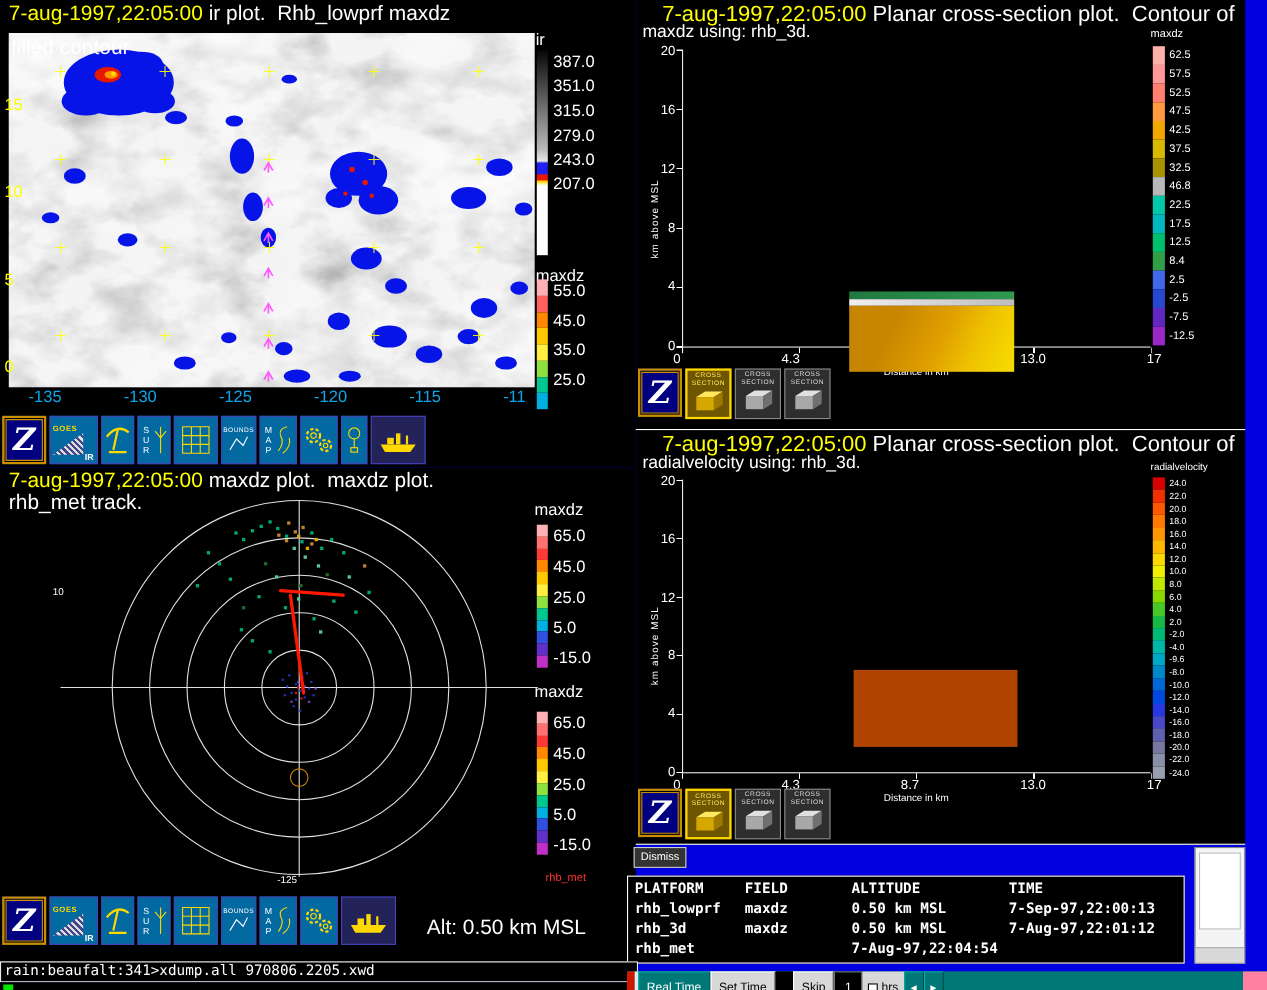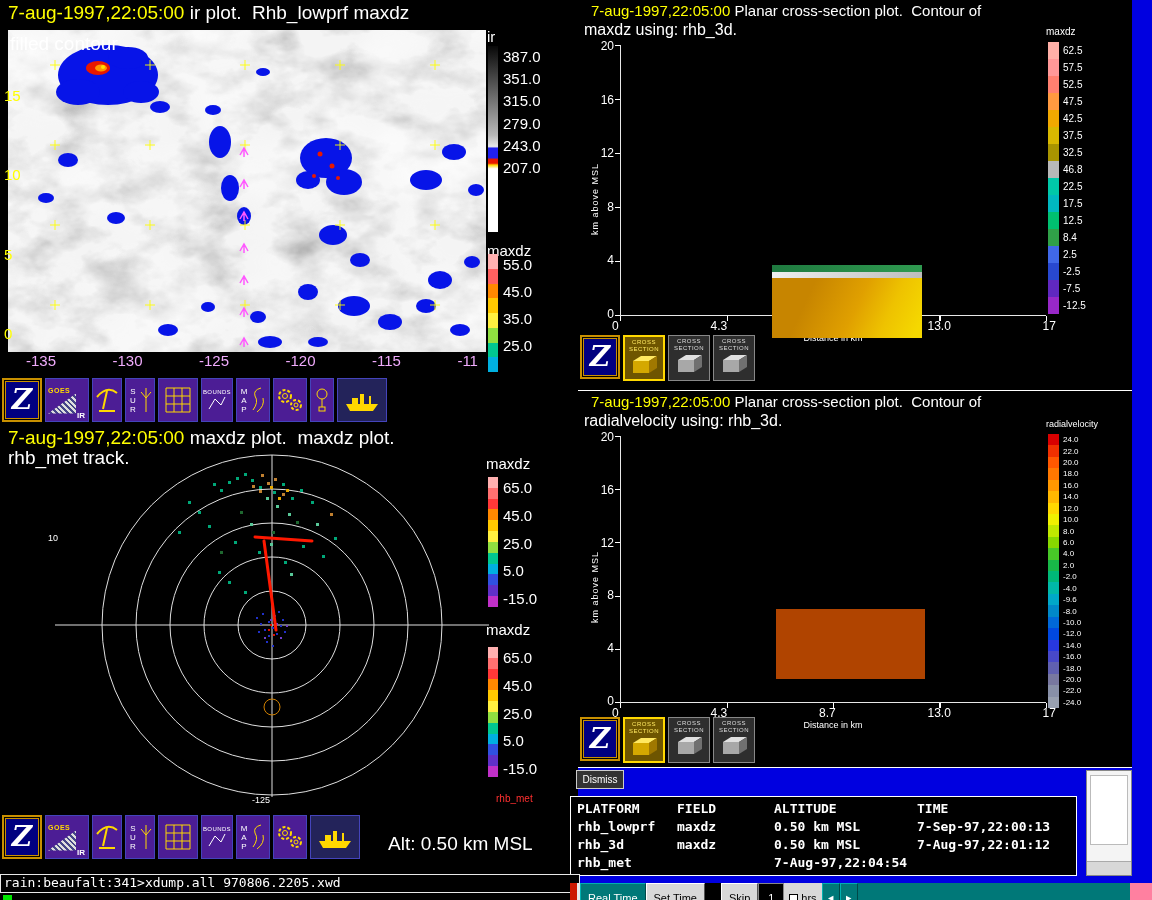--- a/index.html
+++ b/index.html
@@ -4,39 +4,39 @@
 <style>
 *{margin:0;padding:0;box-sizing:border-box}
 html,body{width:1152px;height:900px;overflow:hidden;background:#0000e0;font-family:"Liberation Sans",sans-serif}
 #root{position:absolute;left:0;top:0;width:1152px;height:900px}
 .quad{position:absolute;background:#000;overflow:hidden}
 #tl{left:0;top:0;width:578px;height:425px}
 #bl{left:0;top:425px;width:578px;height:450px;border-bottom:1px solid #fff}
 #tr{left:578px;top:0;width:554px;height:390px}
 #br{left:578px;top:390px;width:554px;height:378px;border-top:1px solid #fff;border-bottom:1px solid #fff}
 .titlerow{position:absolute;left:8px;top:2px;font-size:19px;white-space:pre;z-index:4}
-#tr .titlerow,#br .titlerow{left:13px;font-size:15px}
+#tr .titlerow,#br .titlerow{left:24px;font-size:20px}
 .date{color:#ffff00}.twhite{color:#fff}
 .sub{position:absolute;left:10px;top:33px;color:#fff;font-size:19px;z-index:4;white-space:pre}
 #bl .sub{top:22px;left:8px}
 #tr .sub,#br .sub{left:6px;top:21px;font-size:16px}
 
 .ylabels{position:absolute;left:4px;top:87px;height:255px;display:flex;flex-direction:column;justify-content:space-between;color:#ffff00;font-size:15px;z-index:3}
-.xlabels{position:absolute;left:26px;top:352px;width:452px;display:flex;justify-content:space-between;color:#f0abfc;font-size:15px;z-index:3}
+.xlabels{position:absolute;left:26px;top:352px;width:452px;display:flex;justify-content:space-between;color:#0ea5e9;font-size:15px;z-index:3}
 
 .barlabel{position:absolute;color:#fff;font-size:15px;white-space:nowrap}
 .cbar{position:absolute;display:flex;flex-direction:column}
 .cbar .seg{flex:1}
 .cticks{position:absolute;display:flex;flex-direction:column;justify-content:space-between;color:#fff;font-size:15px}
 .rticks{position:absolute;display:flex;flex-direction:column;color:#fff}
 .rticks .tick{flex:1;display:flex;align-items:center}
 #irbar{position:absolute;left:488px;top:46px;width:10px;height:186px;background:linear-gradient(to bottom,#080808 0%,#b8b8b8 48%,#e8e8e8 54%,#2020f0 55%,#2020f0 60%,#e81800 61%,#e81800 63%,#ffd800 64%,#ffffff 66%,#ffffff 100%)}
 
 .toolbar{position:absolute;display:flex;align-items:flex-start;gap:3px;z-index:5}
-.tbtn{height:44px;background:#4c1d95;border:1px solid #4444bb;display:flex;flex-direction:row;align-items:center;justify-content:center;color:#ffd800;position:relative}
+.tbtn{height:44px;background:#0369a1;border:1px solid #4444bb;display:flex;flex-direction:row;align-items:center;justify-content:center;color:#ffd800;position:relative}
 .zbtn{width:40px;background:#000080;border:2px solid #c89000;box-shadow:inset 0 0 0 1px #000,inset 0 0 0 2px #c89000}
 .zglyph{font-family:"DejaVu Serif",serif;font-style:italic;font-weight:bold;font-size:28px;color:#fff;line-height:40px}
 .goesbtn{width:44px;flex-direction:column;align-items:flex-start;padding:1px 2px}
 .goes-label{font-size:7px;color:#ffd800;font-weight:bold;letter-spacing:.5px}
 .fan{width:28px;height:20px;background:repeating-linear-gradient(45deg,#dddddd 0 2px,#444488 2px 4px);clip-path:polygon(0 100%,100% 0,100% 100%)}
 .ir-label{position:absolute;right:3px;bottom:1px;font-size:8px;color:#fff;font-weight:bold}
 .radarbtn{width:30px}
 .surbtn{width:30px;gap:2px}
 .vtext{width:9px;word-break:break-all;line-height:9px;font-size:8px;color:#fff;text-align:center}
 .gridbtn{width:40px}

